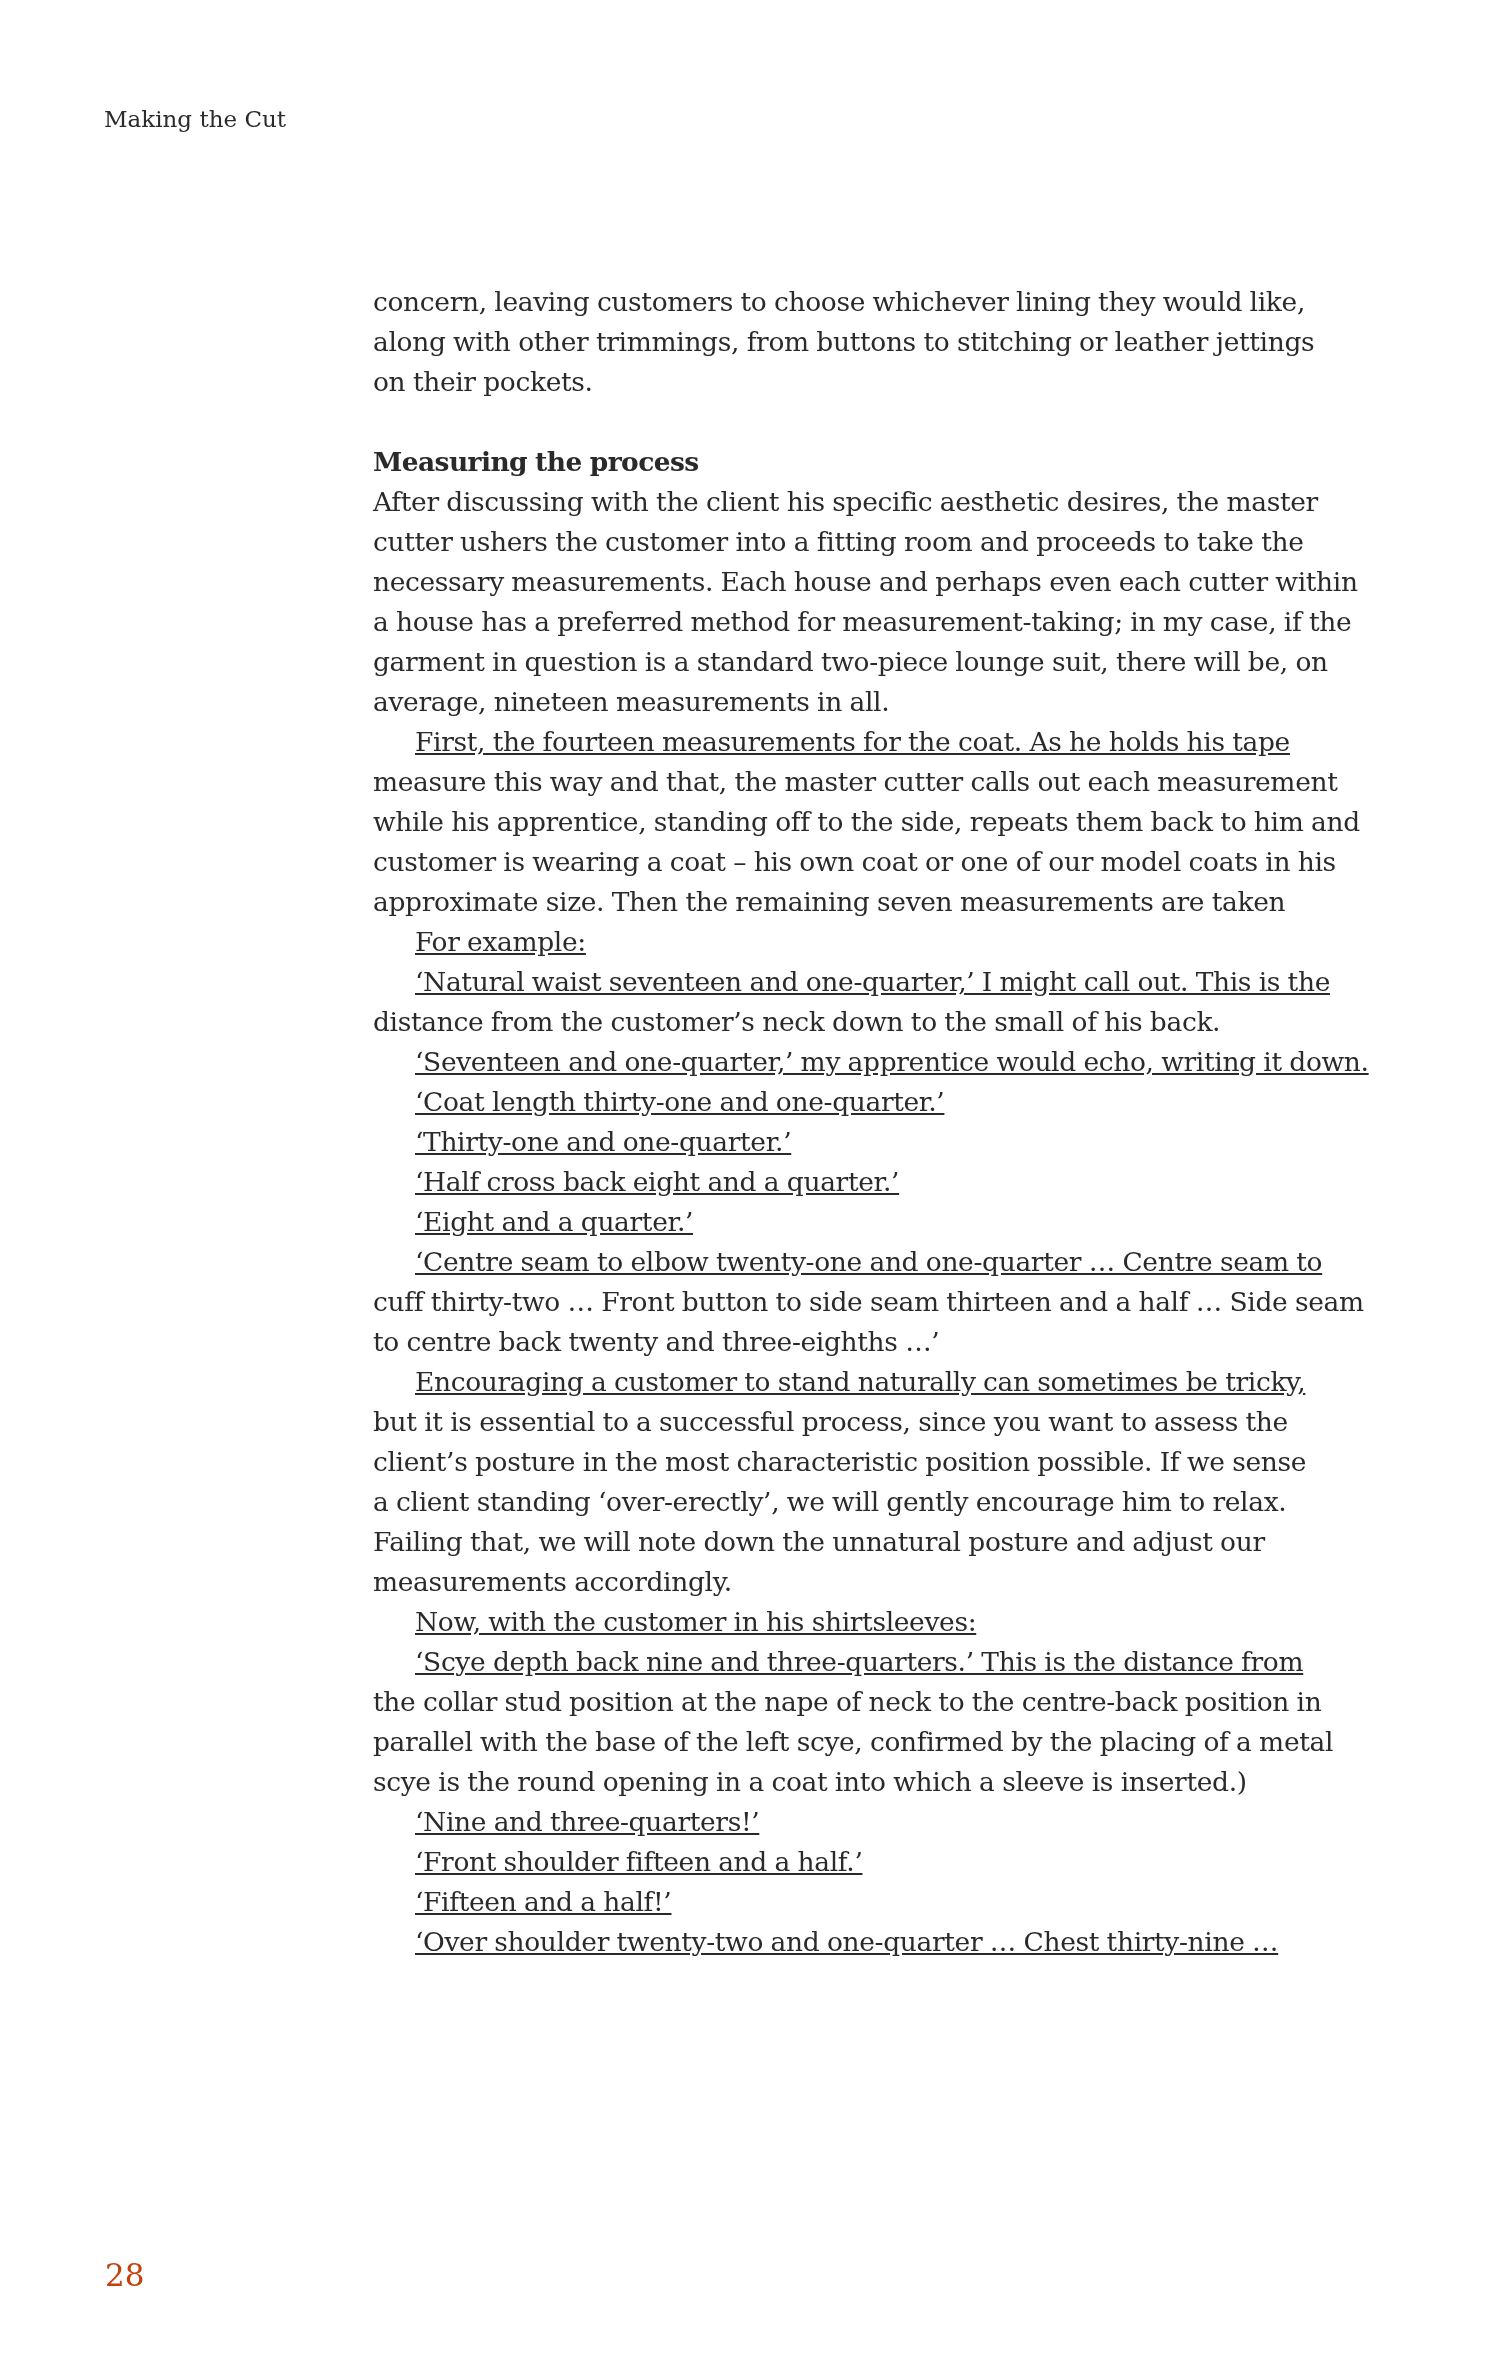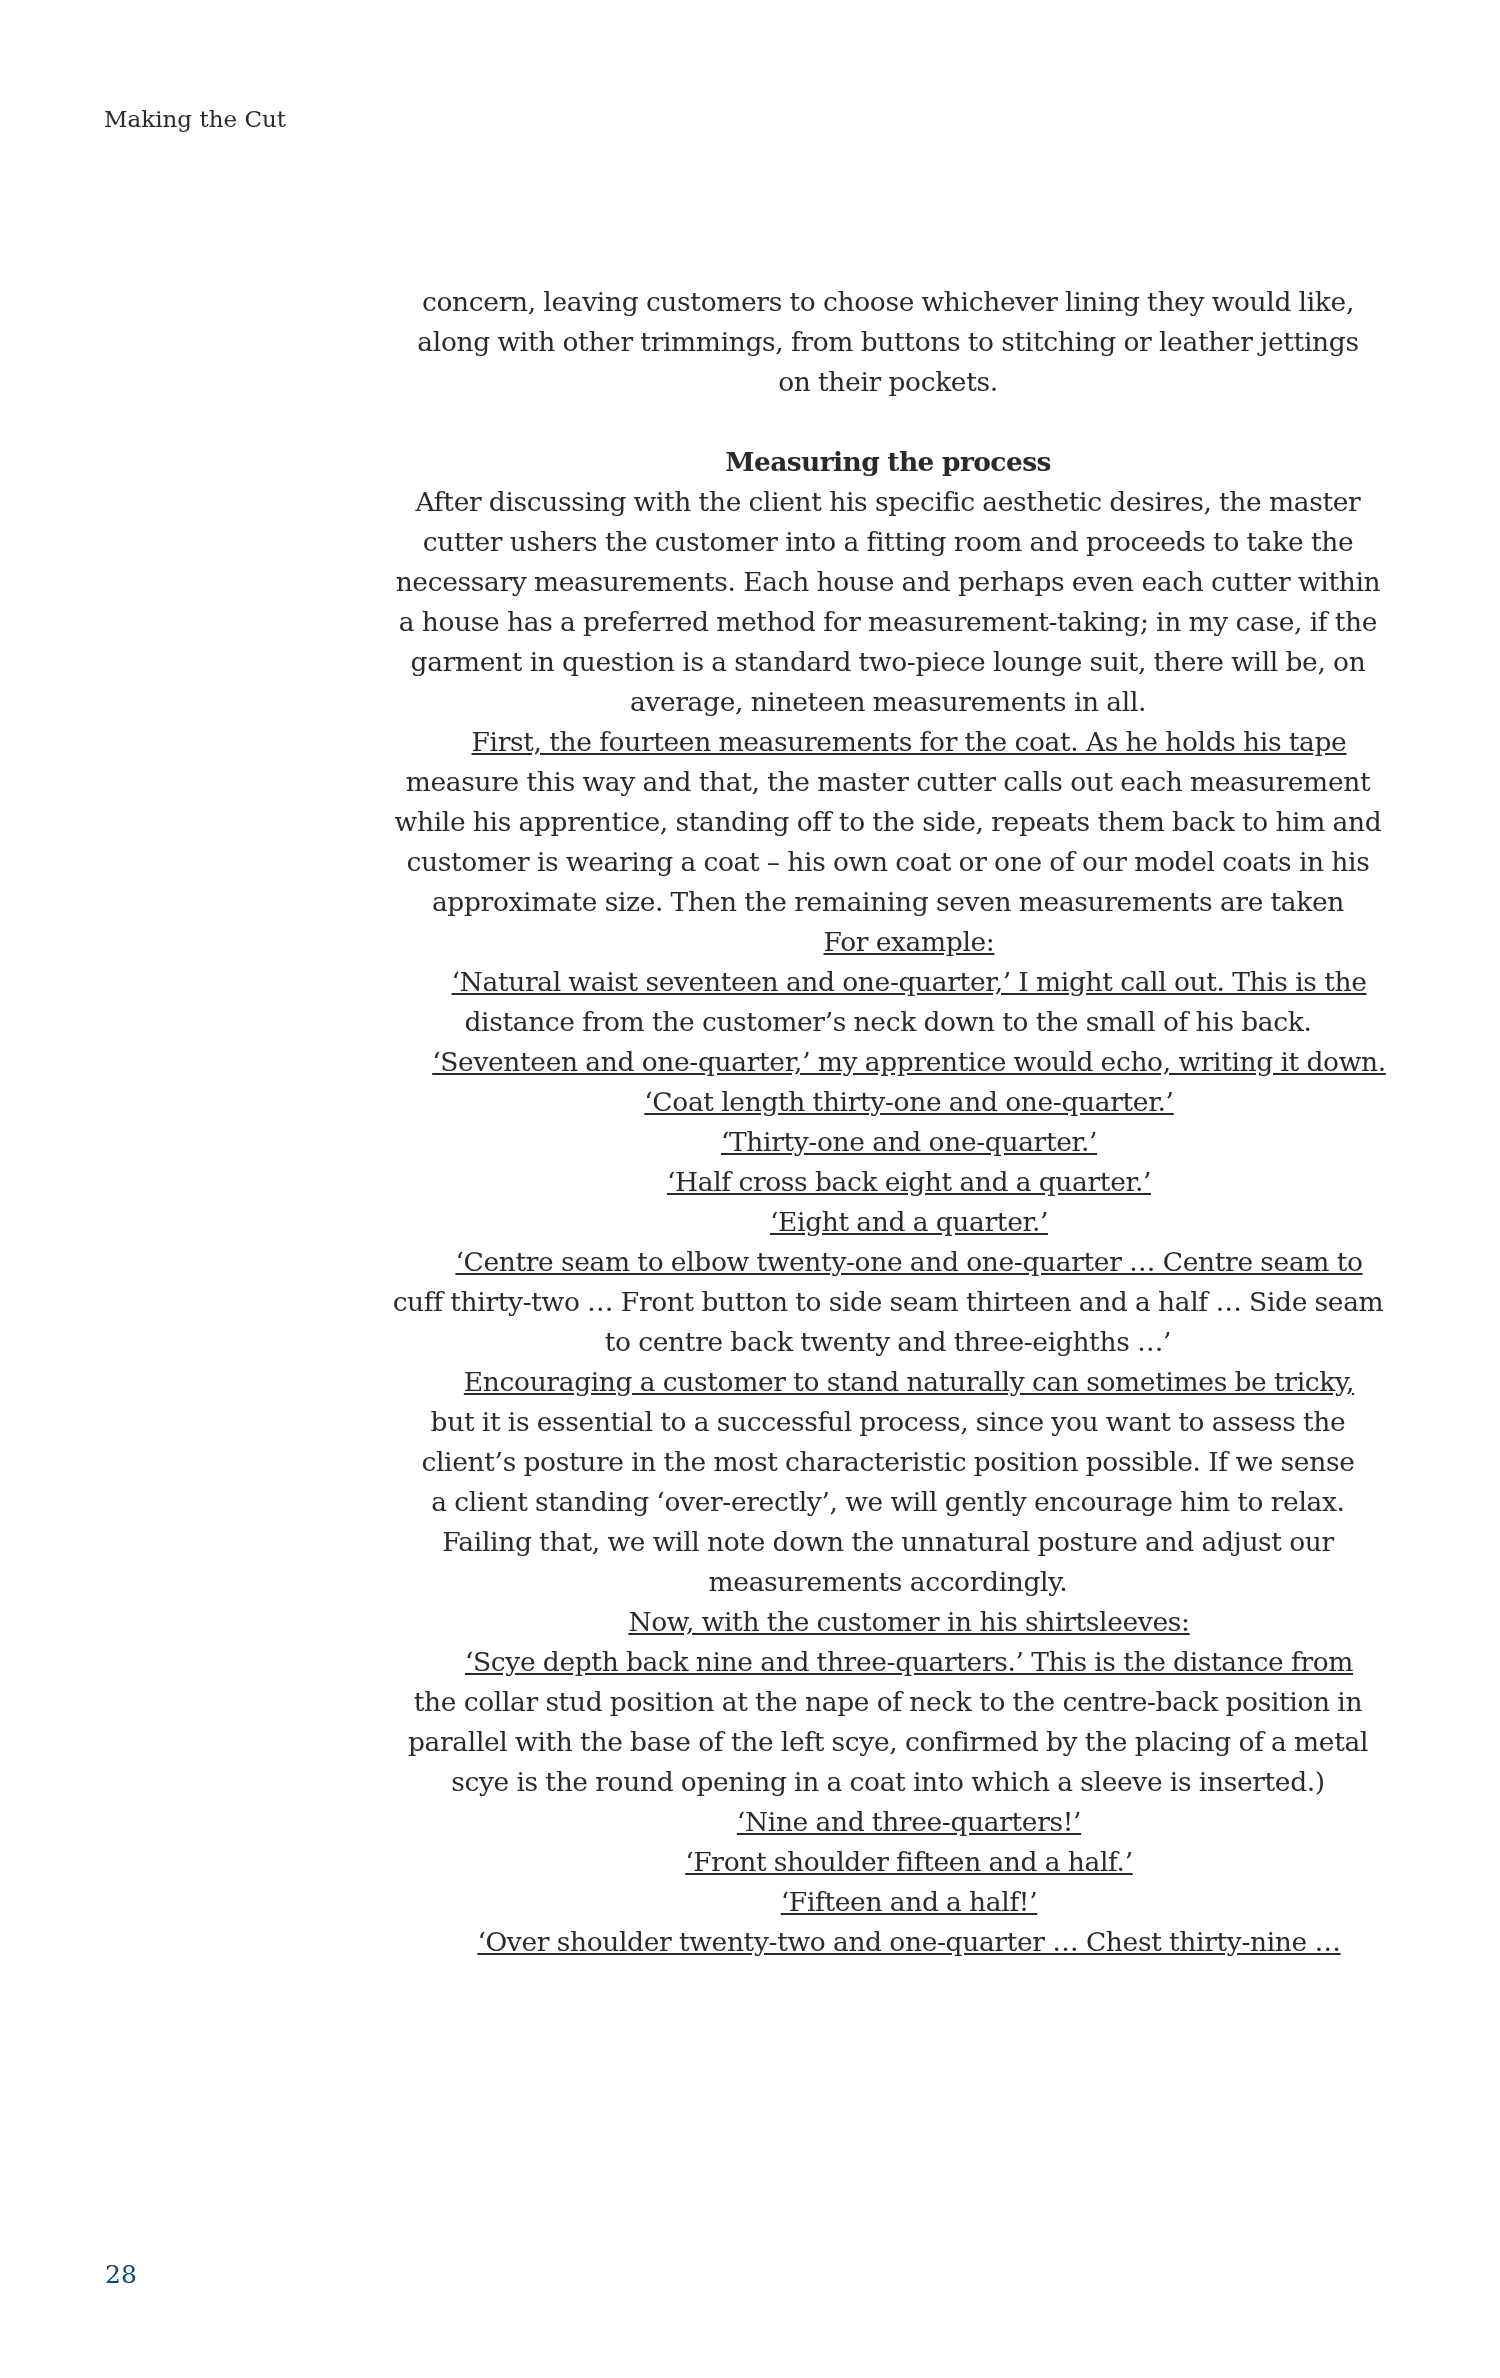--- a/index.html
+++ b/index.html
@@ -21,39 +21,38 @@
     top: 103px;
     font-size: 23px;
     line-height: 32px;
     white-space: nowrap;
     color: #2b2b2b;
   }
   .page-number {
     position: absolute;
     left: 105px;
     top: 2259px;
-    font-size: 25px;
+    font-size: 31px;
     line-height: 32px;
-    color: #0c4a6e;
+    color: #c2410c;
   }
   .text-column {
     position: absolute;
     left: 373px;
     top: 282px;
     width: 1030px;
   }
   .line {
     display: block;
     height: 40px;
     line-height: 40px;
     font-size: 26.5px;
     white-space: nowrap;
     letter-spacing: -0.35px;
     word-spacing: -0.5px;
-    text-align: center;
   }
   .line.indent {
     padding-left: 42px;
     text-decoration: underline;
   }
   .line.heading {
     font-weight: bold;
     letter-spacing: -0.6px;
   }
   .gap {

